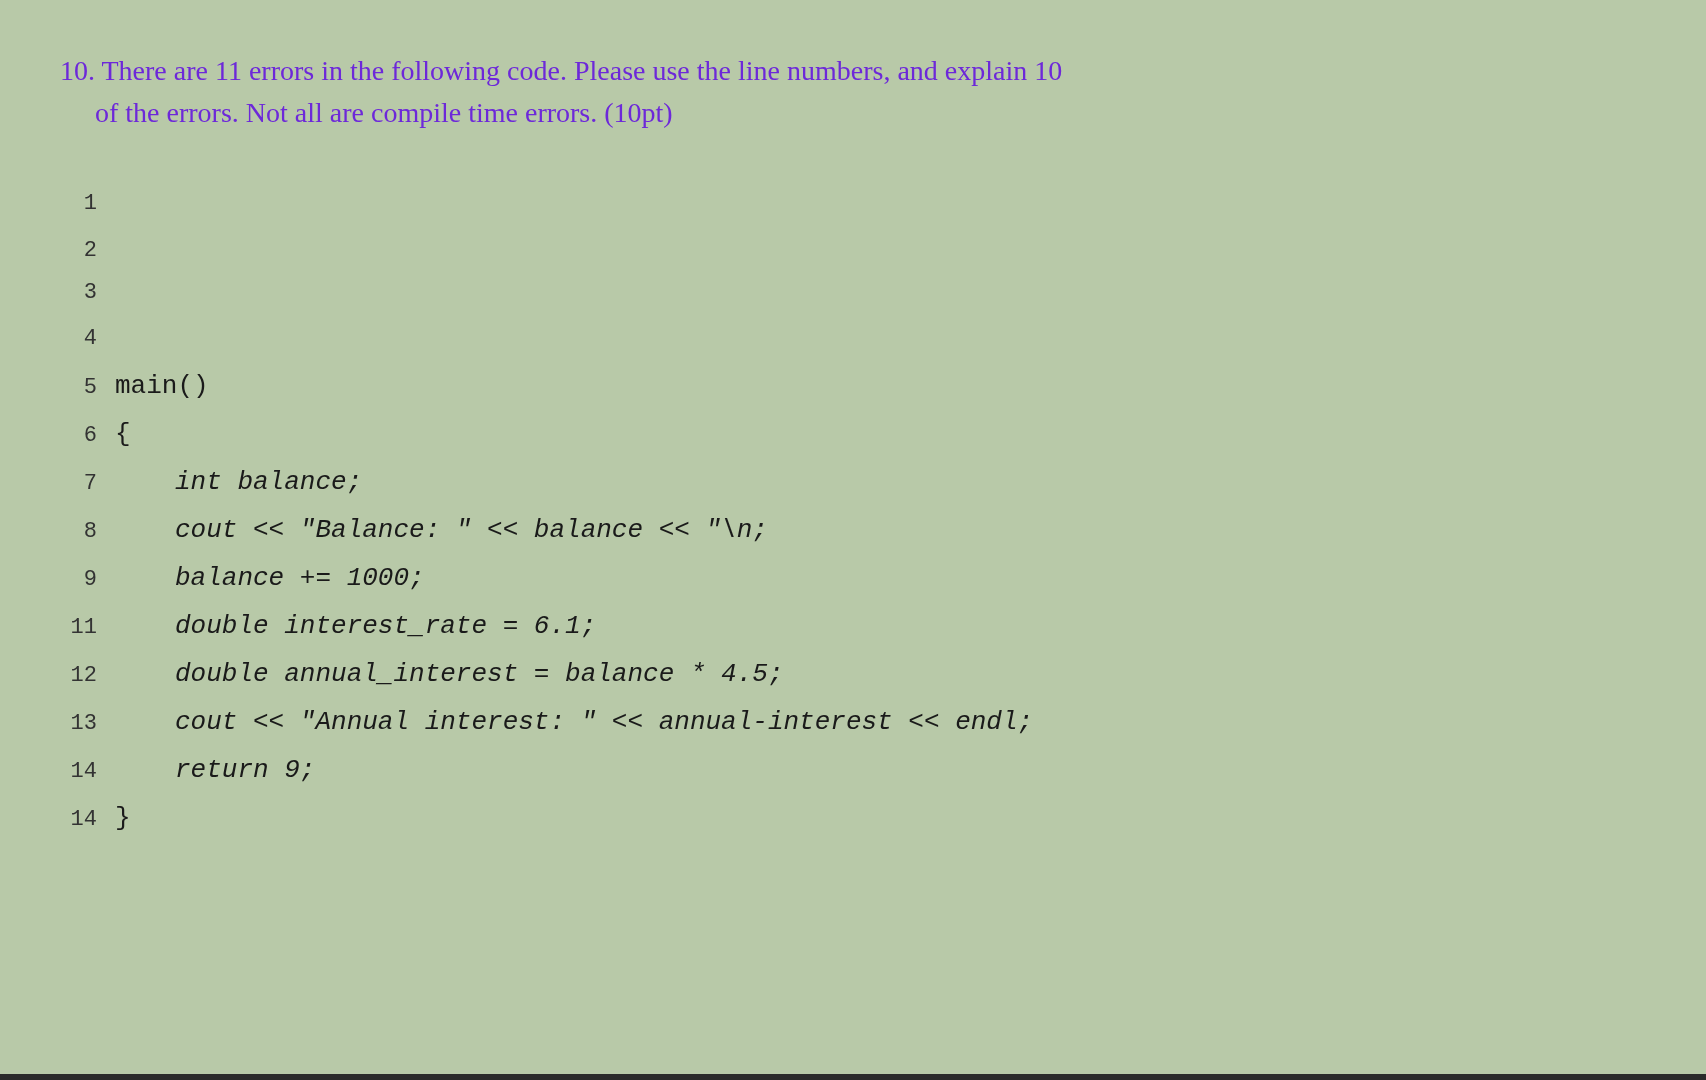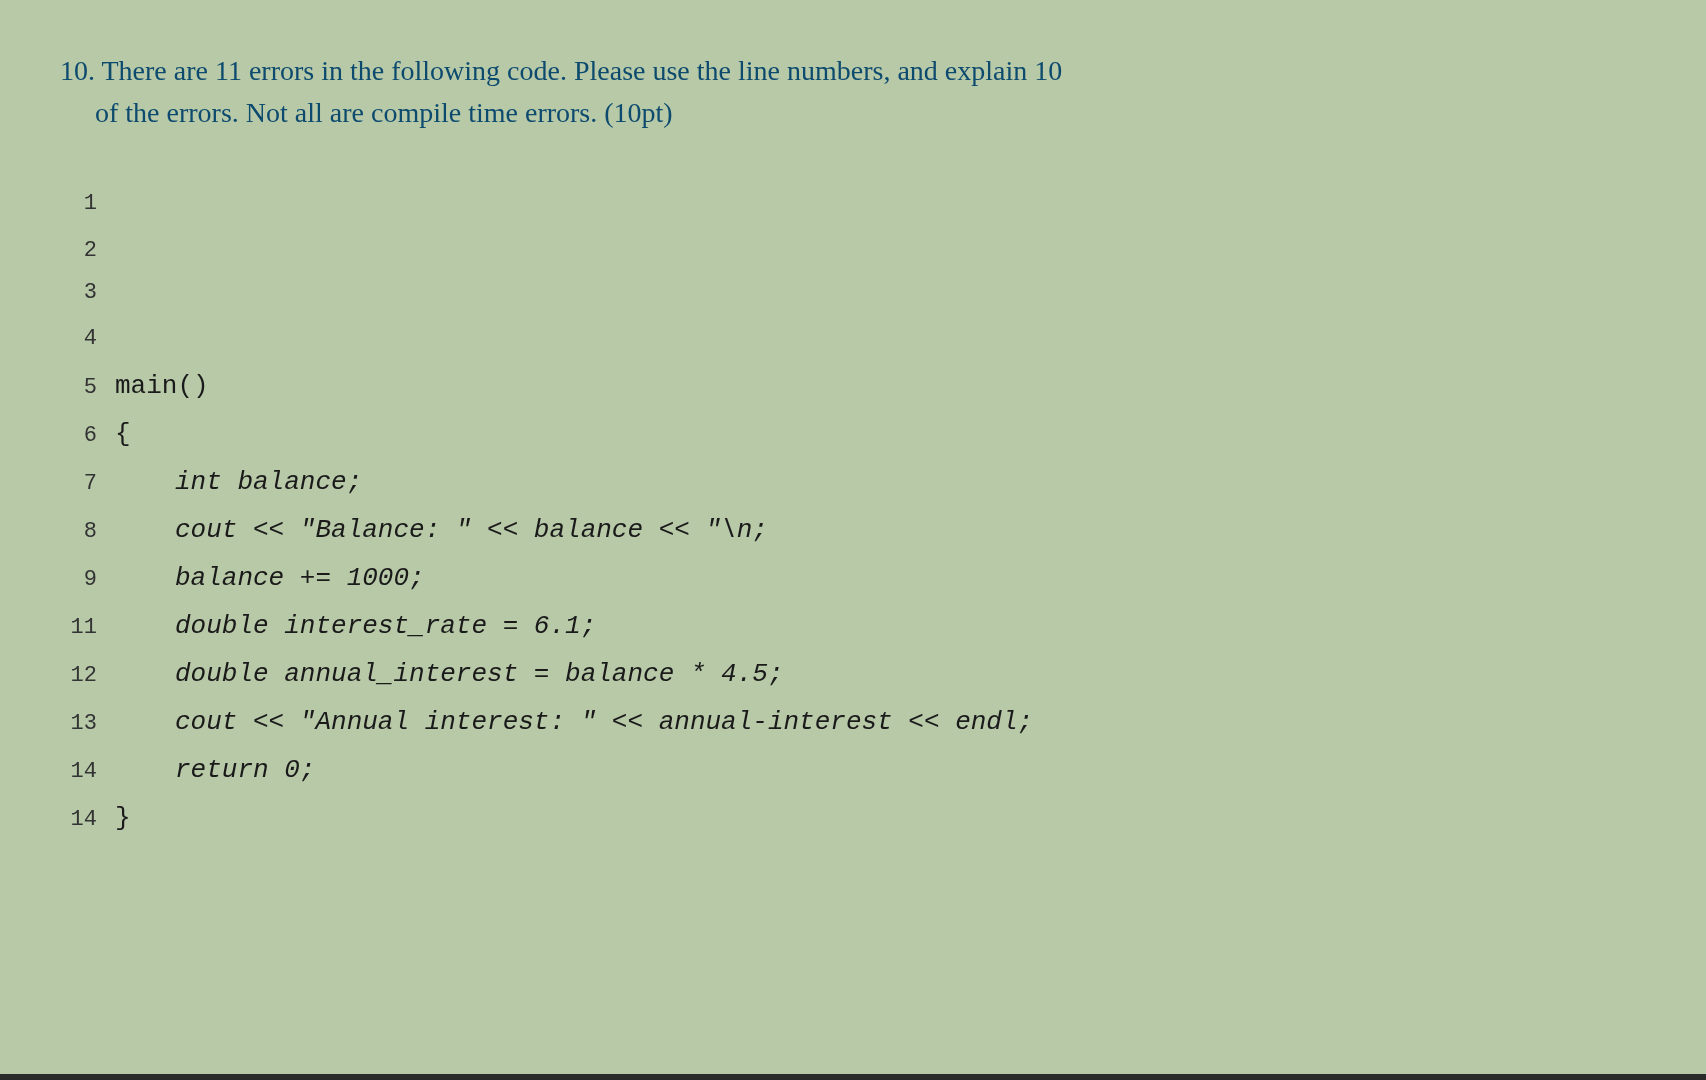--- a/index.html
+++ b/index.html
@@ -20,21 +20,21 @@
       width: 100%;
       height: 100%;
       background-color: #b8c9a8;
       padding: 50px 60px 40px 60px;
       position: relative;
     }
 
     .question-text {
       font-size: 28px;
       line-height: 1.5;
-      color: #0c4a6e;
+      color: #6d28d9;
       margin-bottom: 50px;
       font-family: Georgia, 'Times New Roman', serif;
     }
 
     .code-section {
       margin-top: 20px;
       font-family: 'Courier New', Courier, monospace;
       font-size: 26px;
       line-height: 1.85;
       color: #1a1a1a;
@@ -139,21 +139,21 @@
       <span class="line-content indent1">double annual_interest = balance * 4.5;</span>
     </div>
 
     <div class="code-line">
       <span class="line-num">13</span>
       <span class="line-content indent1">cout &lt;&lt; "Annual interest: " &lt;&lt; annual-interest &lt;&lt; endl;</span>
     </div>
 
     <div class="code-line">
       <span class="line-num">14</span>
-      <span class="line-content indent1">return 0;</span>
+      <span class="line-content indent1">return 9;</span>
     </div>
 
     <div class="code-line">
       <span class="line-num">14</span>
       <span class="line-content">}</span>
     </div>
 
   </div>
 
   <div class="bottom-border"></div>

